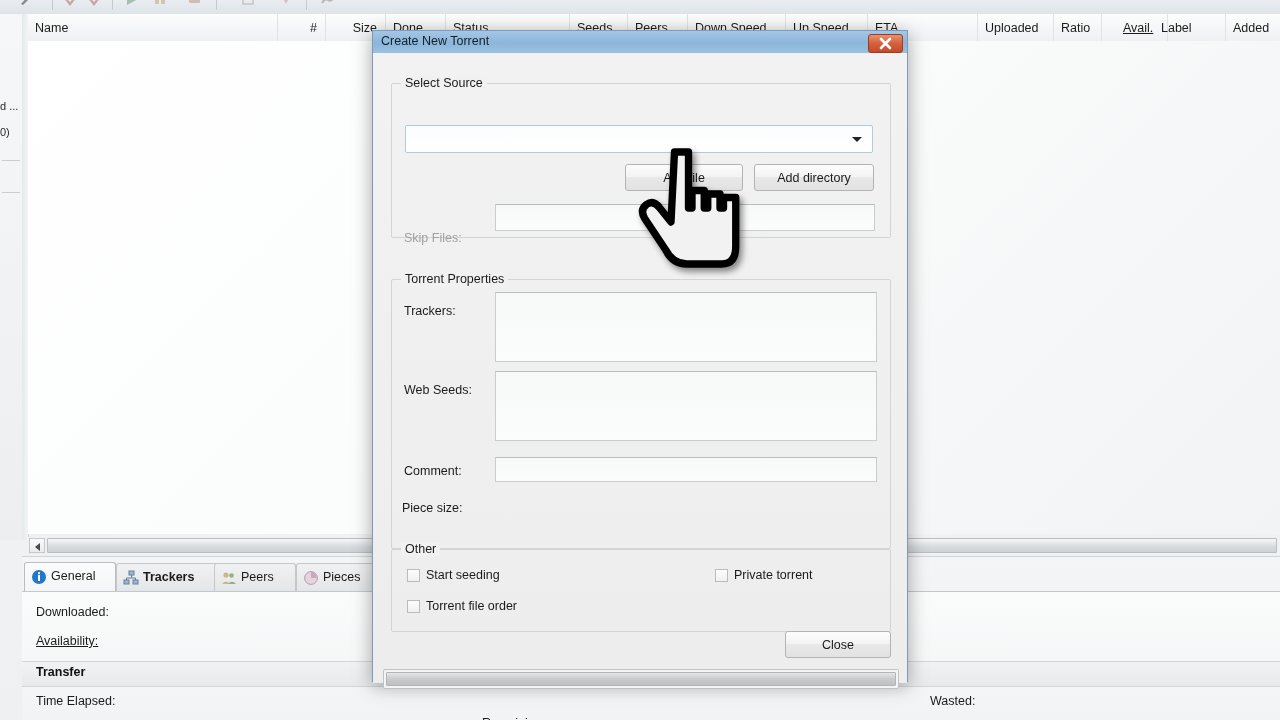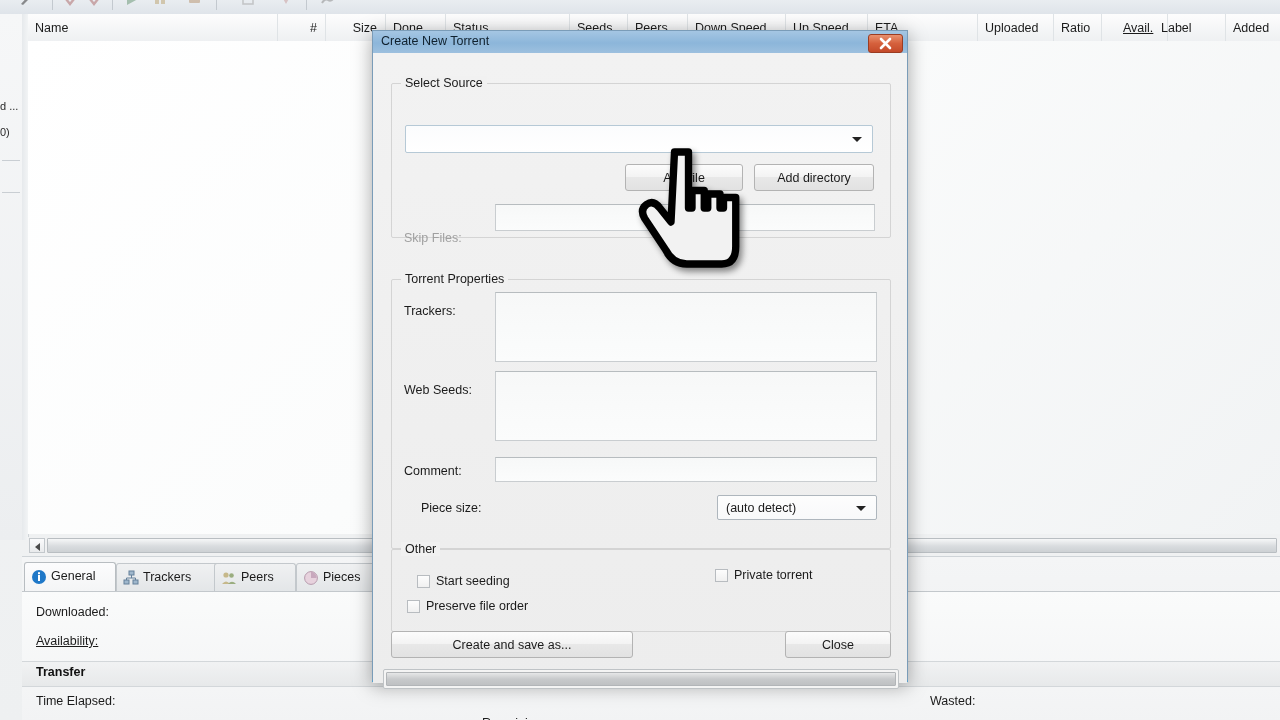--- a/index.html
+++ b/index.html
@@ -227,21 +227,21 @@
 
   <div id="tabstrip">
     <div class="tab active" style="left:8px;width:92px;top:-1px;">
       <svg class="tico" viewBox="0 0 16 16">
         <circle cx="8" cy="8" r="7" fill="#1f78c8"></circle>
           <rect x="7" y="6" width="2" height="6" fill="#fff"></rect>
           <rect x="7" y="3.2" width="2" height="2" fill="#fff"></rect>
       </svg>
       <span>General</span>
     </div>
-    <div class="tab" style="left:100px;width:118px;">
+    <div class="tab" style="left:100px;width:118px;font-weight:bold;">
       <svg class="tico" viewBox="0 0 16 16">
         <rect x="6" y="1" width="5" height="4" fill="#9fb7cc" stroke="#64809a"></rect>
           <rect x="1" y="10" width="5" height="4" fill="#9fb7cc" stroke="#64809a"></rect>
           <rect x="10" y="10" width="5" height="4" fill="#9fb7cc" stroke="#64809a"></rect>
           <path d="M8.5 5 v3 M3.5 10 v-2 h9 v2" stroke="#64809a" fill="none"></path>
       </svg>
       <span>Trackers</span>
     </div>
     <div class="tab" style="left:198px;width:82px;">
       <svg class="tico" viewBox="0 0 16 16">
@@ -310,45 +310,38 @@
 
     <div class="fld-label" style="left:31px;top:251px;">Trackers:</div>
     <div class="textbox" style="left:122px;top:239px;width:382px;height:70px;"></div>
 
     <div class="fld-label" style="left:31px;top:330px;">Web Seeds:</div>
     <div class="textbox" style="left:122px;top:318px;width:382px;height:70px;"></div>
 
     <div class="fld-label" style="left:31px;top:411px;">Comment:</div>
     <div class="textbox" style="left:122px;top:404px;width:382px;height:25px;"></div>
 
-    <div class="fld-label" style="left:48px;top:448px;text-align:right;">Piece size:</div>
-    <div class="combo" style="left:344px;top:442px;width:160px;height:25px;">
-      <div class="ctext">(auto detect)</div>
-      <div class="arrow"></div>
-    </div>
+    <div class="fld-label" style="left:29px;top:448px;text-align:right;">Piece size:</div>
 
     <div class="group" style="left:18px;top:496px;width:500px;height:83px;"></div>
     <div class="group-legend" style="left:28px;top:489px;">Other</div>
 
-    <div class="cbwrap" style="left:44px;top:515px;margin-top:6px;">
+    <div class="cbwrap" style="left:34px;top:515px;">
       <span class="cbox"></span>
       <span class="cblabel">Start seeding</span>
     </div>
     <div class="cbwrap" style="left:320px;top:515px;margin-left:22px;">
       <span class="cbox"></span>
       <span class="cblabel">Private torrent</span>
     </div>
     <div class="cbwrap" style="left:34px;top:546px;">
       <span class="cbox"></span>
-      <span class="cblabel">Preserve file order</span>
-    </div>
-
-    <div class="btn" style="left:18px;top:578px;width:242px;height:27px;">
-      <span>Create and save as...</span>
-    </div>
+      <span class="cblabel">Torrent file order</span>
+    </div>
+
     <div class="btn" style="left:412px;top:578px;width:106px;height:27px;">
       <span>Close</span>
     </div>
 
     <div id="dlg-progress">
       <div id="dlg-progress-trough"></div>
     </div>
   </div>
 </div>
 

